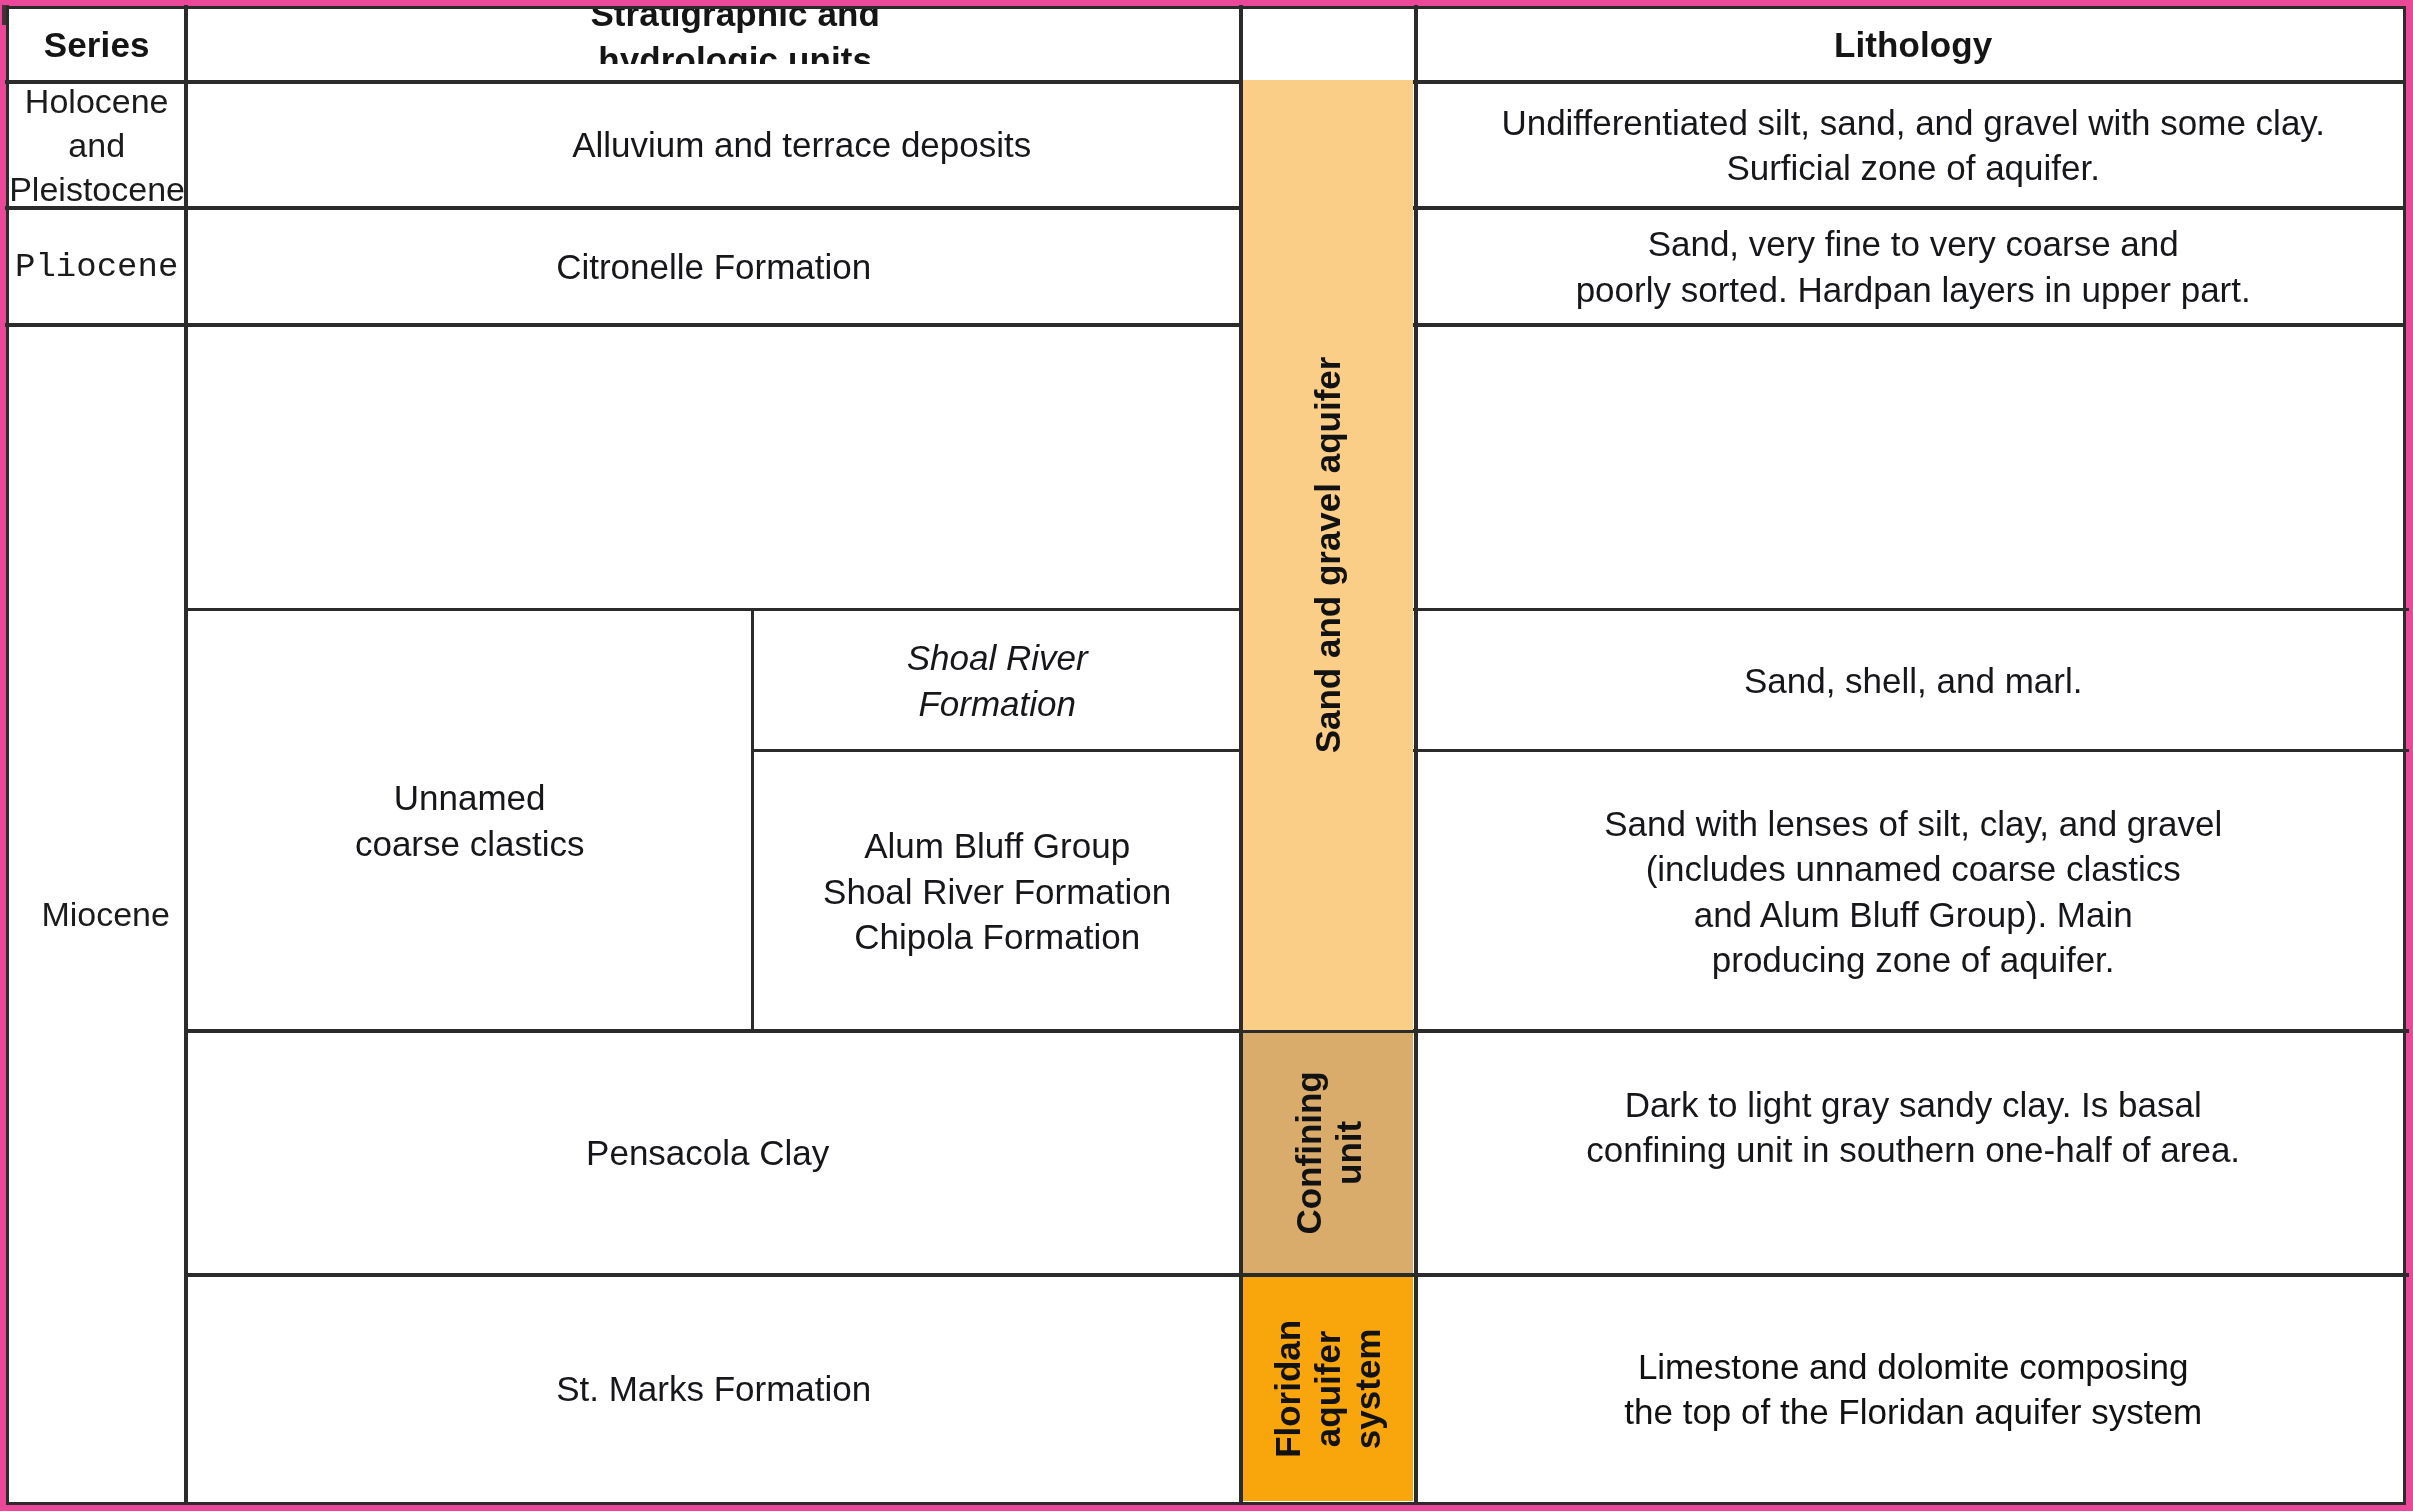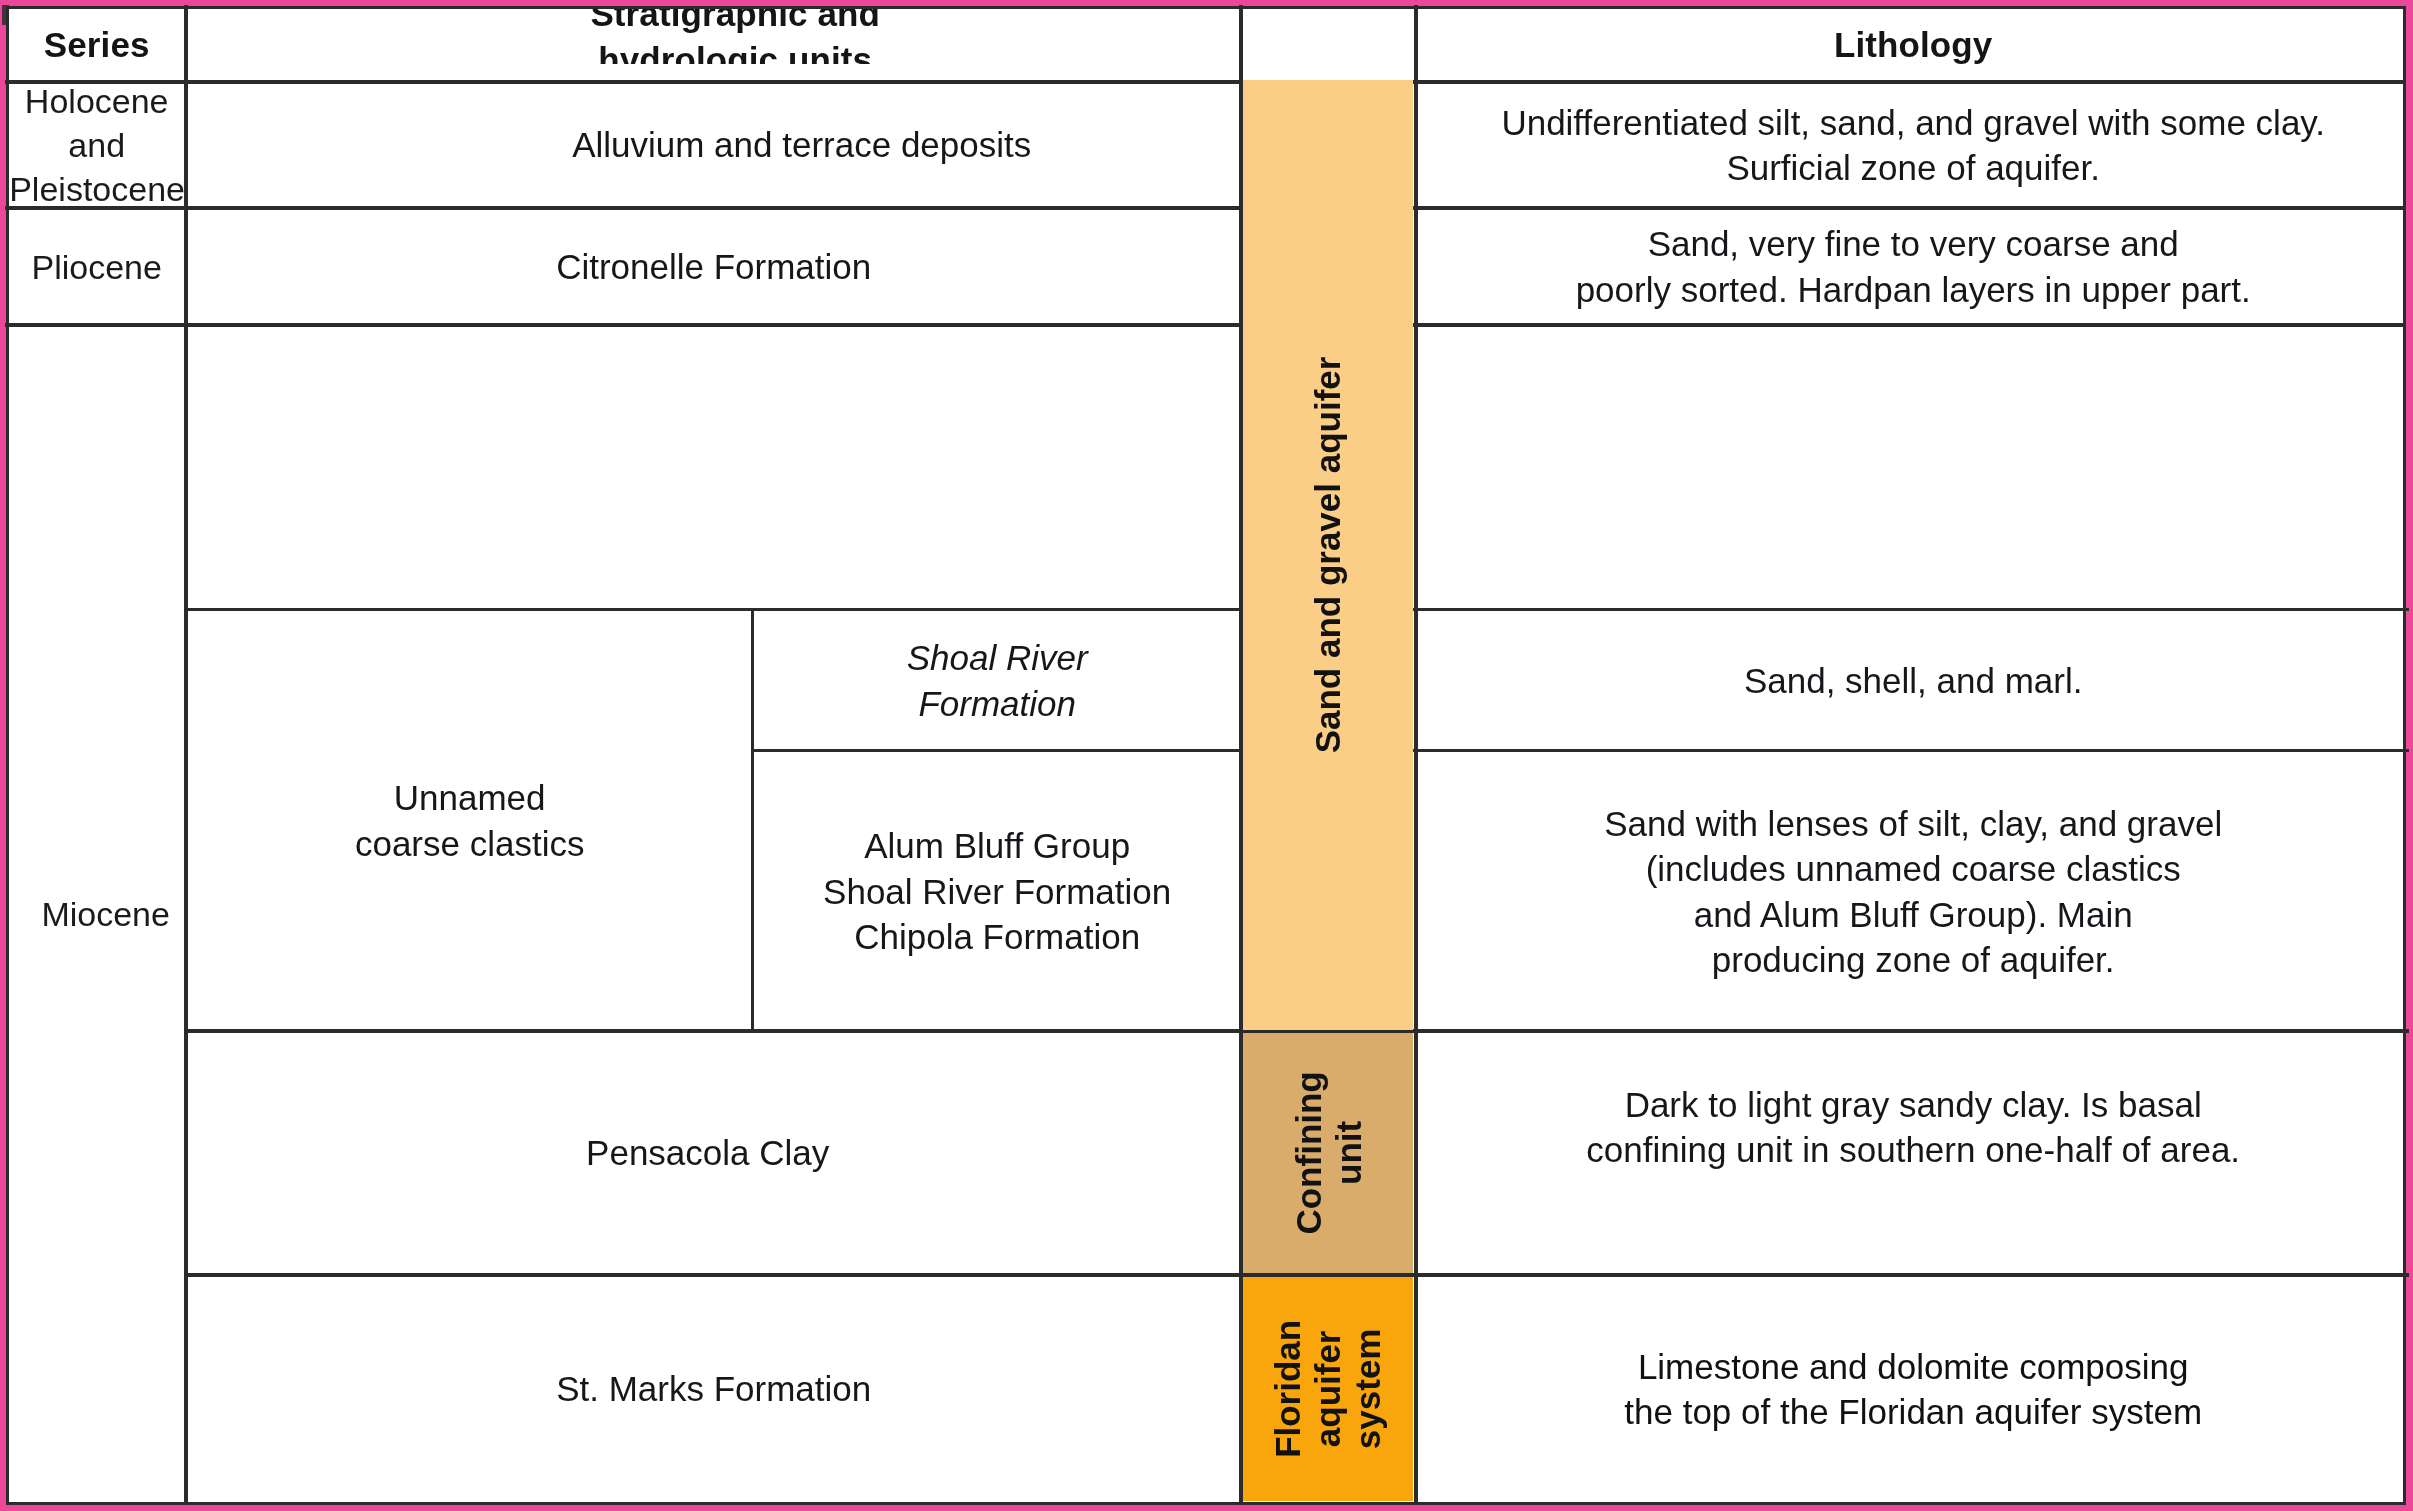--- a/index.html
+++ b/index.html
@@ -139,21 +139,21 @@
     <div class="cell hdr" style="left:1408px; top:0px; width:992px; height:71px;">
       <span class="txt">Lithology</span>
     </div>
 
     <div class="cell serieslbl" style="left:0px; top:75px; width:175px; height:122px;">
       <span class="txt">Holocene
 and
 Pleistocene</span>
     </div>
 
-    <div class="cell serieslbl" style="left:0px; top:201px; width:175px; height:113px;">
+    <div class="cell serieslbl" style="left:0px; top:201px; width:175px; height:113px;font-family:Liberation Mono, monospace;">
       <span class="txt">Pliocene</span>
     </div>
 
     <div class="cell serieslbl" style="left:9px; top:318px; width:175px; height:1174px;">
       <span class="txt">Miocene</span>
     </div>
 
     <div class="cell unit" style="left:179px; top:75px; width:1227px; height:122px;">
       <span class="txt">Alluvium and terrace deposits</span>
     </div>

